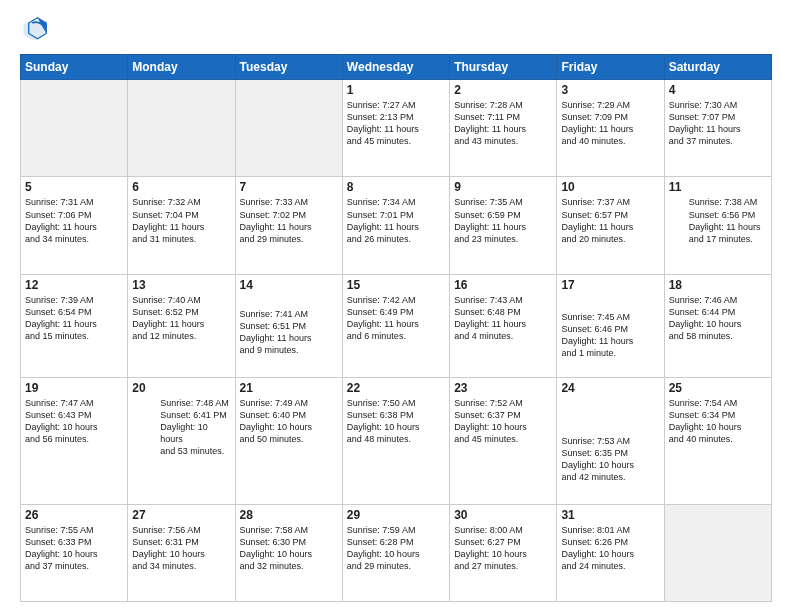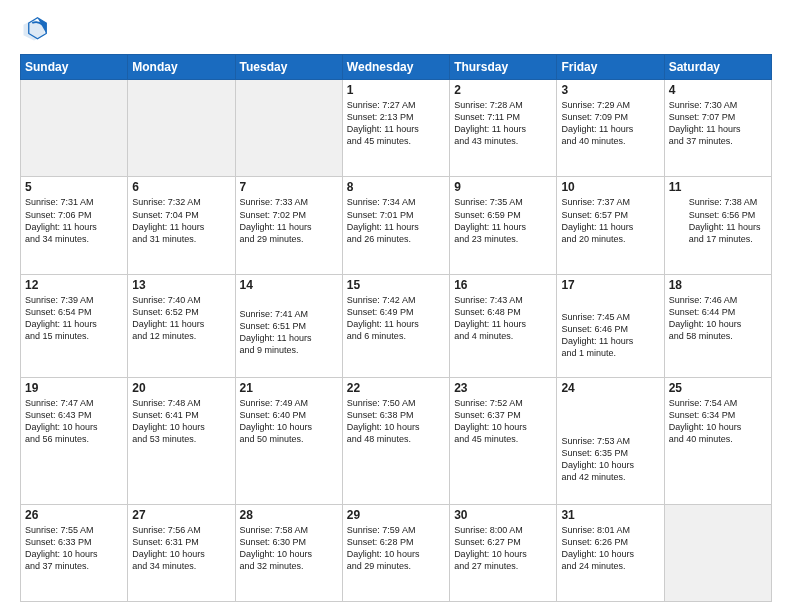--- a/index.html
+++ b/index.html
@@ -268,21 +268,21 @@
         <tr>
           <td>
             <span class="day-num">19</span>
             <div class="cell-info" style="white-space: pre-line;">Sunrise: 7:47 AM
 Sunset: 6:43 PM
 Daylight: 10 hours
 and 56 minutes.</div>
           </td>
           <td>
             <span class="day-num">20</span>
-            <div class="cell-info" style="white-space: pre-line;">Sunrise: 7:48 AM
+            <div class="cell-info" style="white-space: pre-line; margin-left: 28px;">Sunrise: 7:48 AM
 Sunset: 6:41 PM
 Daylight: 10 hours
 and 53 minutes.</div>
           </td>
           <td>
             <span class="day-num">21</span>
             <div class="cell-info" style="white-space: pre-line;">Sunrise: 7:49 AM
 Sunset: 6:40 PM
 Daylight: 10 hours
 and 50 minutes.</div>

